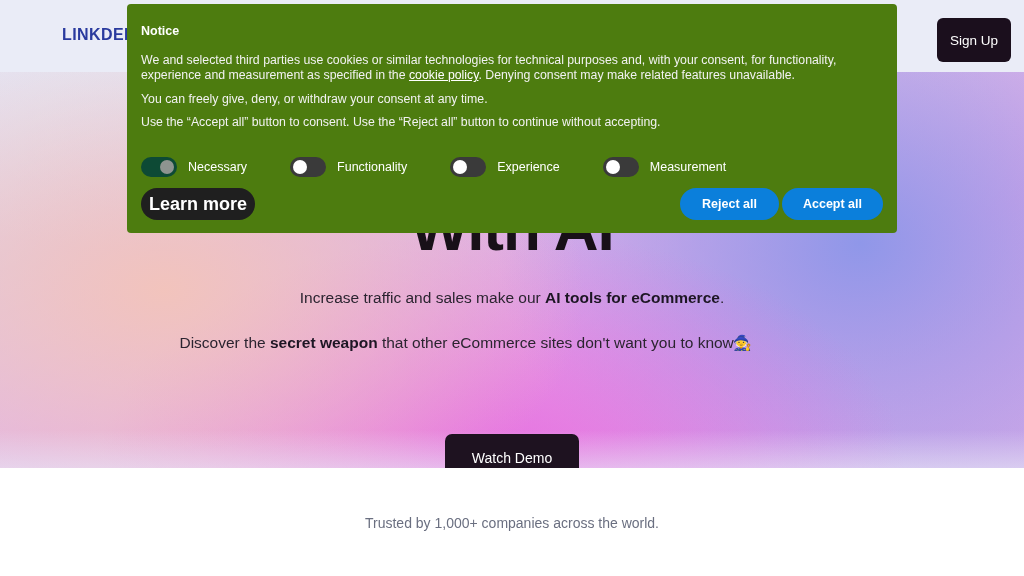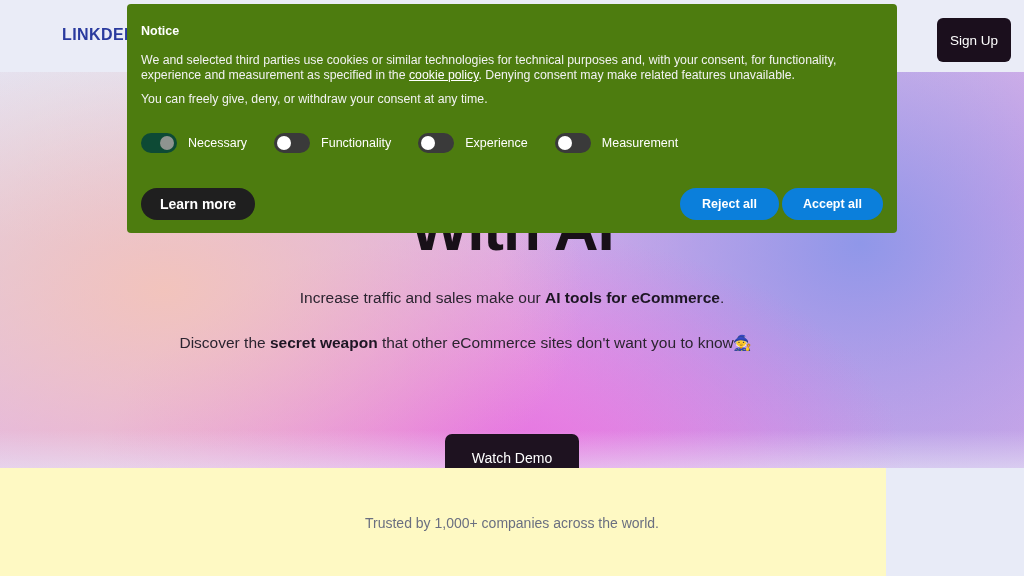--- a/index.html
+++ b/index.html
@@ -72,22 +72,22 @@
     width: 134px; height: 47px;
     background: #1e1220; color: #ffffff;
     border: none; border-radius: 7px;
     font-size: 14px; font-family: "Liberation Sans", sans-serif;
     cursor: pointer;
     display: flex; align-items: center; justify-content: center;
   }
 
   
   .footer {
-    position: absolute; left: 0; top: 468px; width: 886px; height: 108px;
-    background: #fef9c3;
+    position: absolute; left: 0; top: 468px; width: 1024px; height: 108px;
+    background: #ffffff;
   }
   .footer-text {
     position: absolute; left: 0; top: 47px; width: 1024px;
     text-align: center; font-size: 14px; color: #6a6f80;
   }
 
   
   .cookie-banner {
     position: absolute; left: 127px; top: 4px;
     width: 770px; height: 229px;
@@ -103,21 +103,21 @@
   }
   .cookie-body { font-size: 12.3px; line-height: 15.4px; color: #f2f2f2; }
   .cookie-body p { margin: 0; }
   .cookie-body p.gap { margin-top: 8px; }
   .cookie-link {
     color: #ffffff; text-decoration: underline; cursor: pointer; margin-top: 28px;
   }
 
   .toggles-row {
     display: flex; align-items: flex-end;
-    margin-top: 26px; gap: 0px;
+    margin-top: 26px; gap: 16px;
   }
   .toggle-group { display: flex; align-items: center; }
   .toggle-group + .toggle-group { margin-left: 27px; }
   .switch {
     position: relative; width: 36px; height: 20px;
     border-radius: 10px; flex: 0 0 auto; cursor: pointer;
   }
   .switch.on { background: #0d4a35; }
   .switch.off { background: #3a3a3a; }
   .knob {
@@ -131,21 +131,21 @@
   }
 
   .btn-row {
     position: absolute; left: 14px; right: 14px; top: 184px;
     display: flex; align-items: center;
   }
   .learn-more {
     width: 114px; height: 32px;
     background: #1f1f1f; color: #ffffff;
     border: none; border-radius: 16px;
-    font-size: 14px; font-weight: bold;
+    font-size: 18px; font-weight: bold;
     font-family: "Liberation Sans", sans-serif;
     cursor: pointer;
     display: flex; align-items: center; justify-content: center;
   }
   .btn-right { margin-left: auto; display: flex; gap: 3px; }
   .reject-all, .accept-all {
     height: 32px; background: #0b7fdb; color: #ffffff;
     border: none; border-radius: 16px;
     font-size: 12.5px; font-weight: bold;
     font-family: "Liberation Sans", sans-serif;
@@ -180,20 +180,21 @@
     <div class="footer-text">Trusted by 1,000+ companies across the world.</div>
   </div>
 
   <div class="cookie-banner">
 
     <div class="cookie-title">Notice</div>
 
     <div class="cookie-body">
       <p><span>We and selected third parties use cookies or similar technologies for technical purposes and, with your consent, for functionality, experience and measurement as specified in the </span><a class="cookie-link">cookie policy</a><span>. Denying consent may make related features unavailable.</span></p>
       <p class="gap">You can freely give, deny, or withdraw your consent at any time.</p>
+      <p class="gap">Use the “Accept all” button to consent. Use the “Reject all” button to continue without accepting.</p>
     </div>
 
     <div class="toggles-row">
 
       <div class="toggle-group">
         <div class="switch on">
           <div class="knob"></div>
         </div>
         <span class="switch-label">Necessary</span>
       </div>

